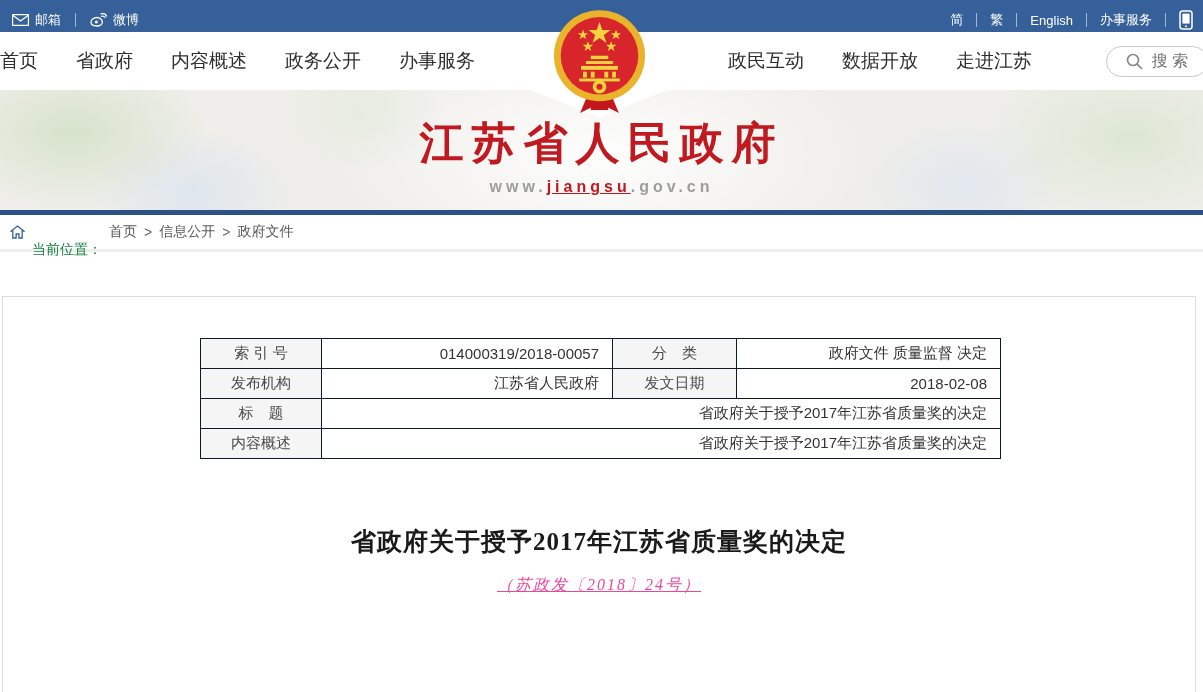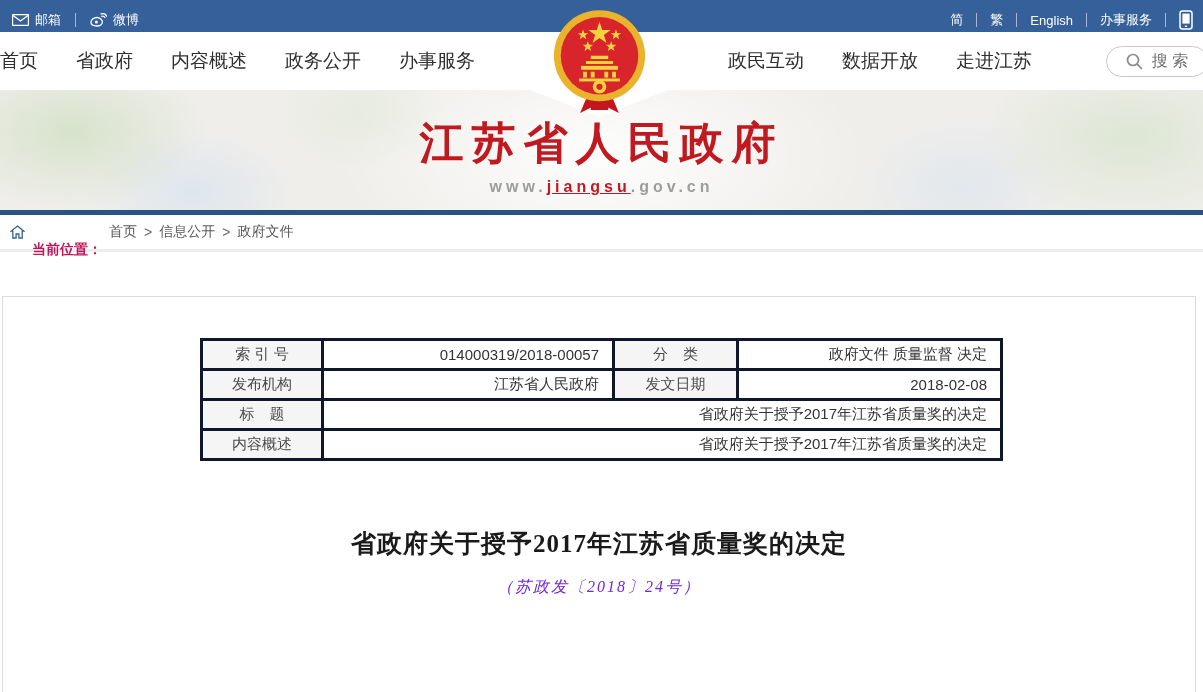--- a/index.html
+++ b/index.html
@@ -45,38 +45,38 @@
     border-bottom:5px solid #2b5185; text-align:center; z-index:2; }
   .site-title { margin-top:24px; font-size:44px; font-weight:bold; letter-spacing:8px;
     color:#c01920; font-family:"Liberation Serif","DejaVu Serif",serif; }
   .site-url { margin-top:5px; font-size:16px; font-weight:bold; letter-spacing:4px; color:#9d9d9d; }
   .site-url .hl { color:#c01920;text-decoration:underline; }
 
   
   .breadcrumb { position:absolute; left:0; top:215px; width:100%; height:37px; background:#fff;
     border-bottom:3px solid #ededed; display:flex; align-items:center; gap:7px;
     padding-left:10px; font-size:14px; color:#3d3d3d; z-index:2; }
-  .breadcrumb .bc-label { font-weight:bold; color:#be185d;margin-top:35px; }
+  .breadcrumb .bc-label { font-weight:normal; color:#15803d;margin-top:35px; }
   .breadcrumb a { color:#595959; text-decoration:none; cursor:pointer; }
   .bc-sep { color:#666; }
 
   
   .card { position:absolute; left:2px; top:296px; width:1194px; height:440px;
     background:#fff; border:1px solid #dcdcdc; z-index:1; }
 
   table.doc-meta { border-collapse:collapse; margin:41px 0 0 197px; table-layout:fixed;
     width:800px; font-size:15px; }
-  table.doc-meta td { border:3px solid #0f172a; height:30px; }
+  table.doc-meta td { border:1px solid #0f172a; height:30px; }
   td.cell-label { background:#f5f5f5; text-align:center; color:#4a4a4a; }
   td.cell-value { padding:0 13px; color:#333; text-align:right; }
 
   .article-title { margin-top:66px; text-align:center; font-size:25px; font-weight:bold;
     color:#1a1a1a; letter-spacing:1px; font-family:"Liberation Serif","DejaVu Serif",serif; }
-  .article-docnum { margin-top:17px; text-align:center; font-size:16px; color:#6d28d9;
-    font-style:italic; letter-spacing:2px; font-family:"Liberation Serif","DejaVu Serif",serif; }
+  .article-docnum { margin-top:17px; text-align:center; font-size:16px; color:#ec4899;
+    font-style:italic; letter-spacing:2px; font-family:"Liberation Serif","DejaVu Serif",serif;text-decoration:underline; }
 </style>
 </head>
 <body>
 
 <div class="page">
 
   <div class="topbar">
     <a>
       <svg class="icon-svg" width="17" height="12" viewBox="0 0 17 12">
           <rect x="0.5" y="0.5" width="16" height="11" rx="1" fill="none" stroke="#fff" stroke-width="1.4"></rect>

